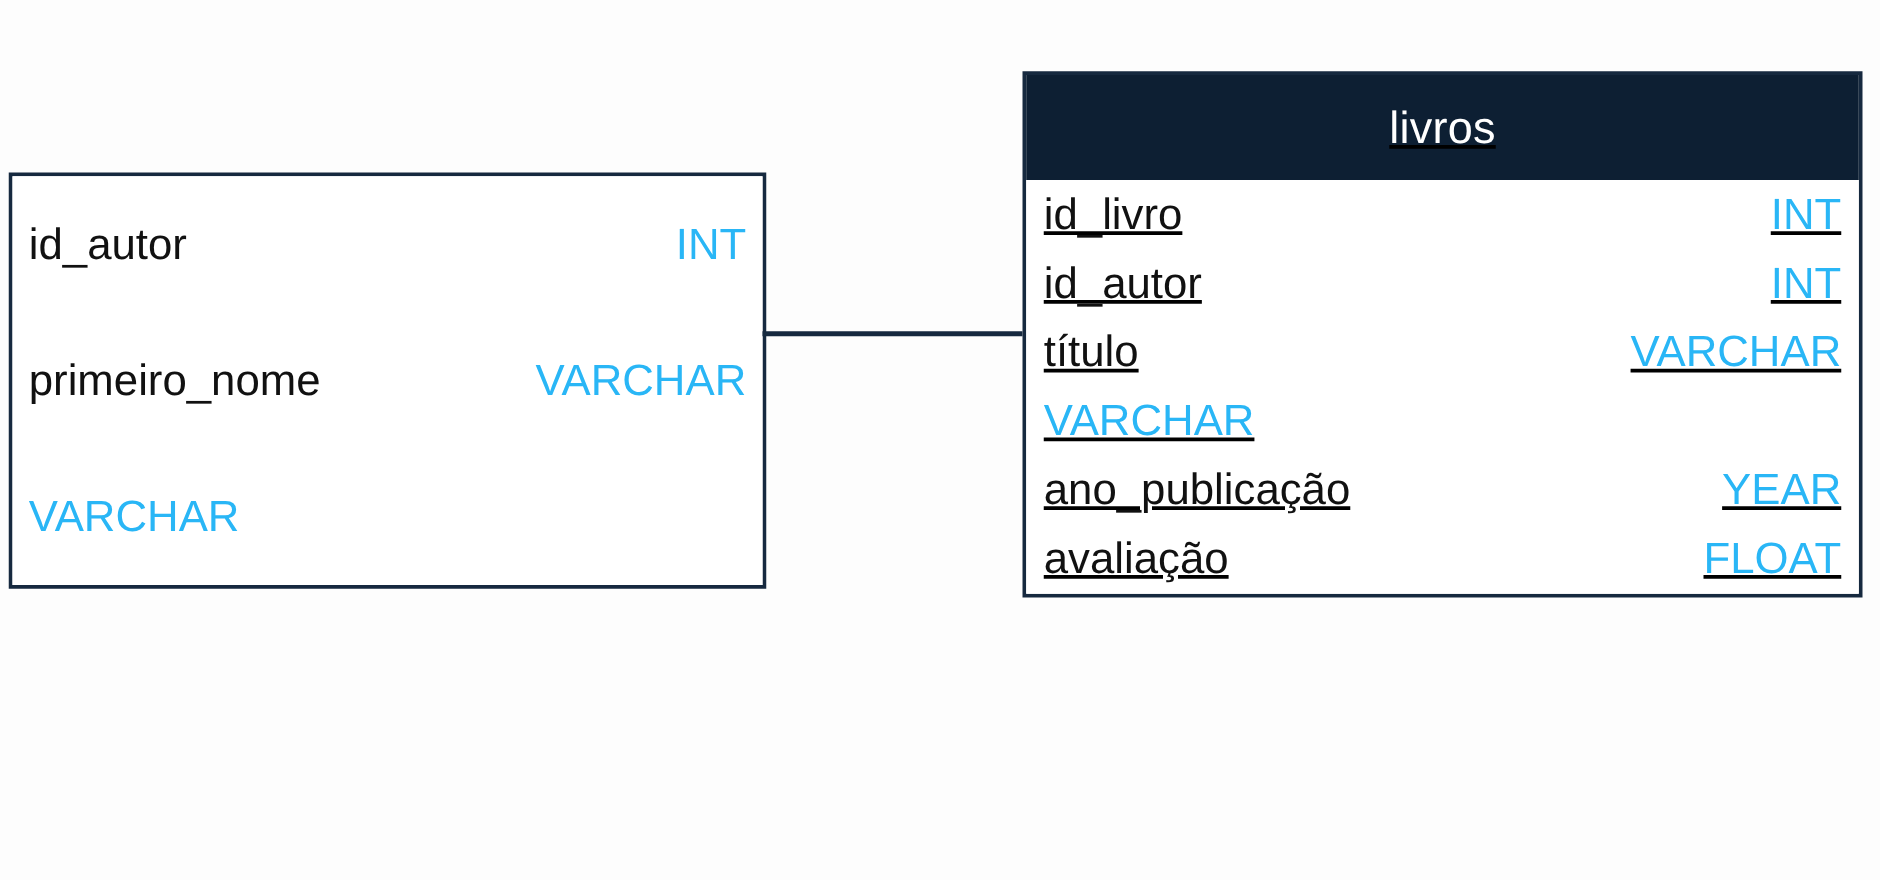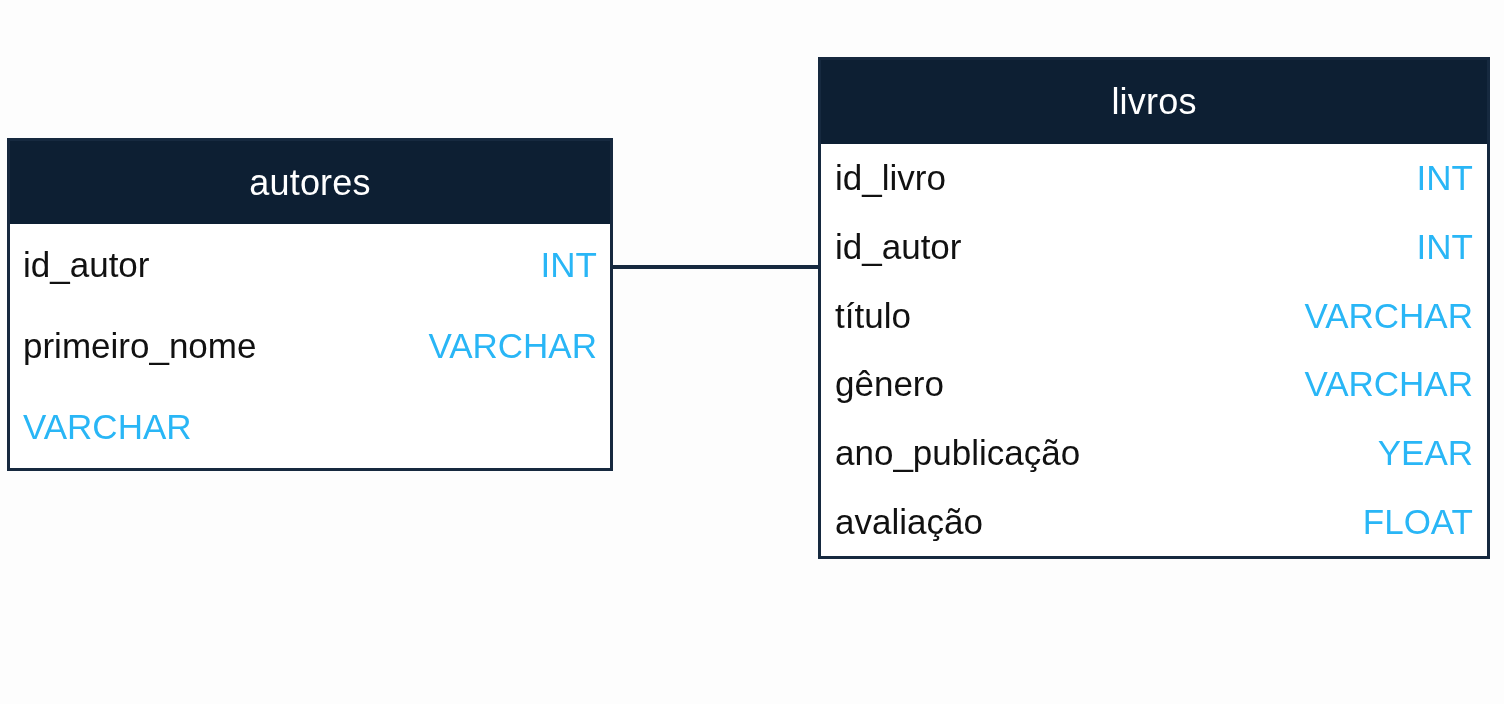--- a/index.html
+++ b/index.html
@@ -91,21 +91,22 @@
     padding: 0 13px 0 13px;
   }
   #entity-autores .field-row {
     font-size: 35px;
   }
 
   #entity-livros {
     left: 818px;
     top: 57px;
     width: 672px;
-    height: 502px;
+    height: 421px;
+    text-decoration: underline;
   }
   #entity-livros .entity-header {
     height: 84px;
     font-size: 36px;
   }
   #entity-livros .entity-body {
     padding: 0 14px 0 14px;
   }
   #entity-livros .field-row {
     font-size: 35px;
@@ -120,21 +121,20 @@
     height: 4px;
     background: #16293f;
   }
 </style>
 </head>
 <body>
 
 <div id="canvas">
 
   <div class="entity" id="entity-autores">
-    <div class="entity-header">autores</div>
     <div class="entity-body">
 
       <div class="field-row">
         <span class="field-name">id_autor</span>
         <span class="field-type">INT</span>
       </div>
 
       <div class="field-row">
         <span class="field-name">primeiro_nome</span>
         <span class="field-type">VARCHAR</span>
@@ -162,21 +162,20 @@
         <span class="field-name">id_autor</span>
         <span class="field-type">INT</span>
       </div>
 
       <div class="field-row">
         <span class="field-name">título</span>
         <span class="field-type">VARCHAR</span>
       </div>
 
       <div class="field-row">
-        <span class="field-name">gênero</span>
         <span class="field-type">VARCHAR</span>
       </div>
 
       <div class="field-row">
         <span class="field-name">ano_publicação</span>
         <span class="field-type">YEAR</span>
       </div>
 
       <div class="field-row">
         <span class="field-name">avaliação</span>

